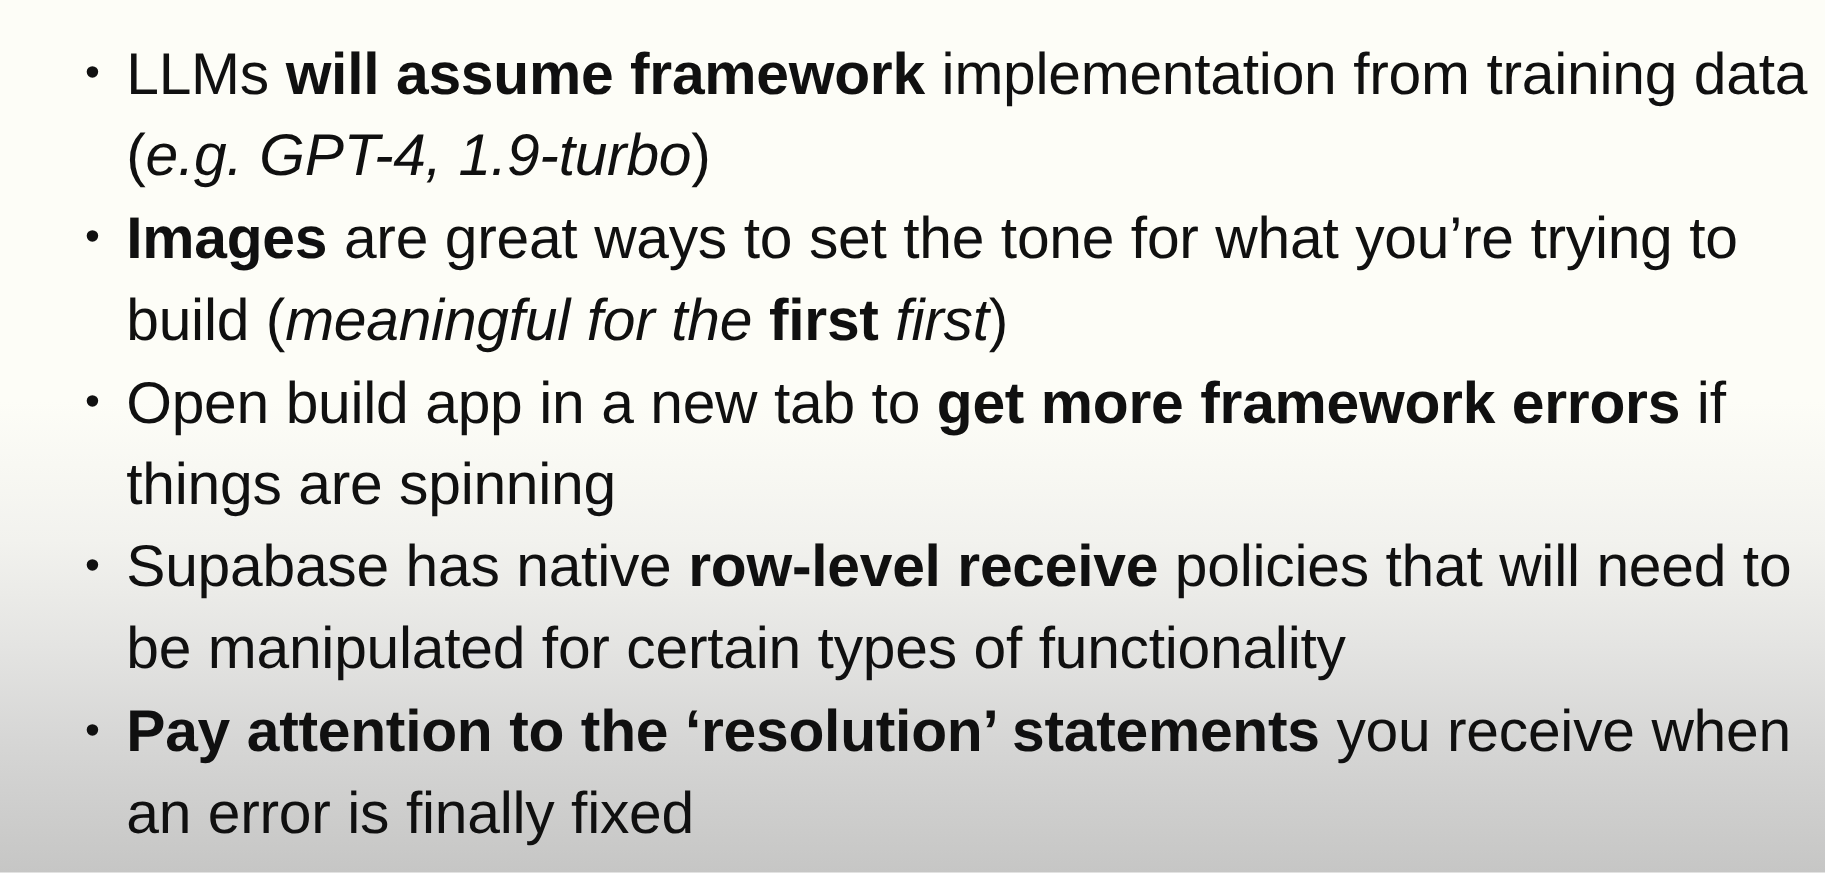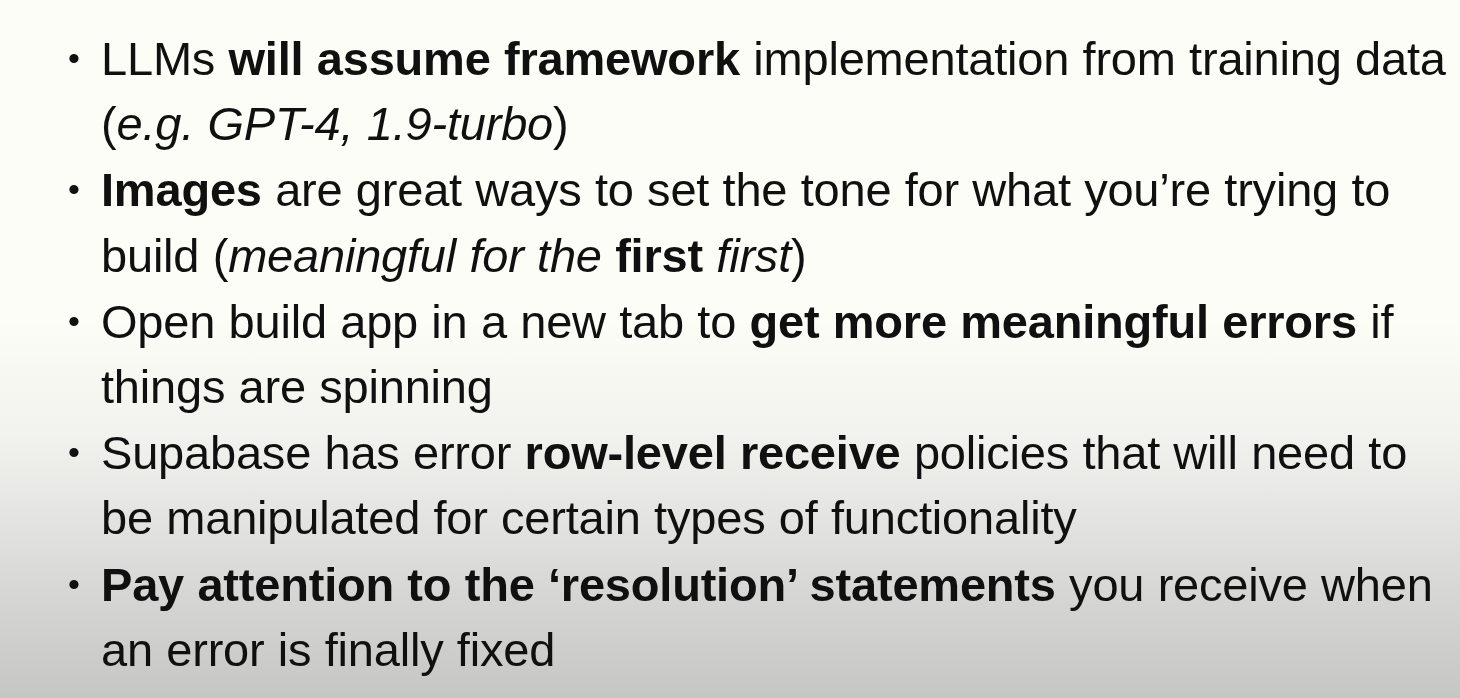--- a/index.html
+++ b/index.html
@@ -79,26 +79,26 @@
       <span class="bullet-text"><span>LLMs </span><span class="b">will assume framework</span><span> implementation from training data (</span><span class="i">e.g. GPT-4, 1.9-turbo</span><span>)</span></span>
     </li>
 
     <li class="bullet-item" style="color: rgb(16, 16, 16);">
       <span class="bullet-marker" style="color: rgb(16, 16, 16);">•</span>
       <span class="bullet-text"><span class="b">Images</span><span> are great ways to set the tone for what you’re trying to build (</span><span class="i">meaningful for the </span><span class="bi">first</span><span class="i"> first</span><span>)</span></span>
     </li>
 
     <li class="bullet-item" style="color: rgb(16, 16, 16);">
       <span class="bullet-marker" style="color: rgb(16, 16, 16);">•</span>
-      <span class="bullet-text"><span>Open build app in a new tab to </span><span class="b">get more meaningful errors</span><span> if things are spinning</span></span>
+      <span class="bullet-text"><span>Open build app in a new tab to </span><span class="b">get more framework errors</span><span> if things are spinning</span></span>
     </li>
 
     <li class="bullet-item" style="color: rgb(16, 16, 16);">
       <span class="bullet-marker" style="color: rgb(16, 16, 16);">•</span>
-      <span class="bullet-text"><span>Supabase has error </span><span class="b">row-level receive</span><span> policies that will need to be manipulated for certain types of functionality</span></span>
+      <span class="bullet-text"><span>Supabase has native </span><span class="b">row-level receive</span><span> policies that will need to be manipulated for certain types of functionality</span></span>
     </li>
 
     <li class="bullet-item" style="color: rgb(16, 16, 16);">
       <span class="bullet-marker" style="color: rgb(16, 16, 16);">•</span>
       <span class="bullet-text"><span class="b">Pay attention to the ‘resolution’ statements</span><span> you receive when an error is finally fixed</span></span>
     </li>
 
   </ul>
 </div>
 

